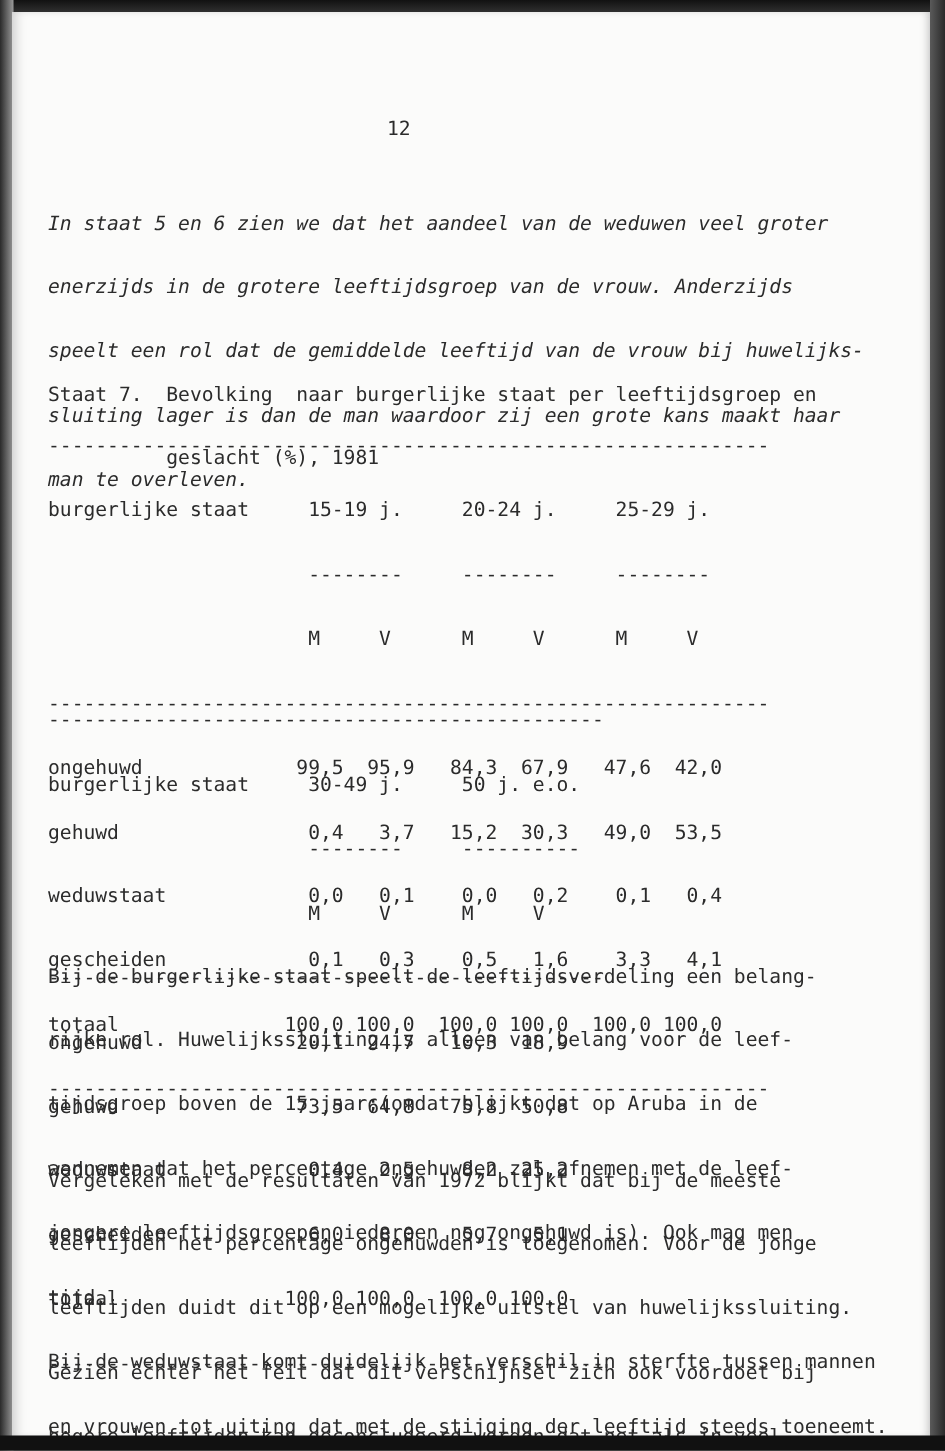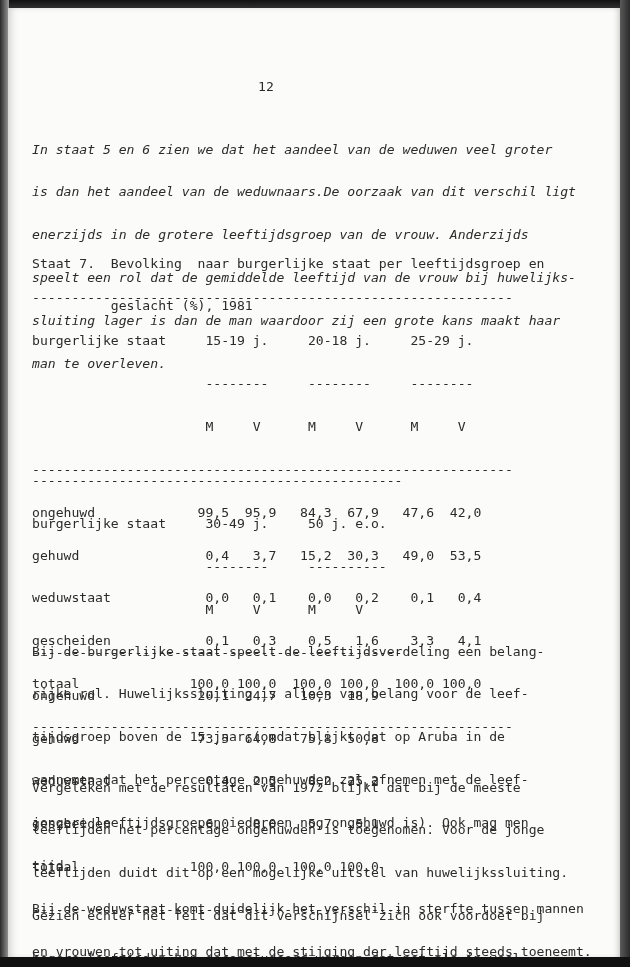--- a/index.html
+++ b/index.html
@@ -84,35 +84,34 @@
 </head>
 <body>
 
 <div class="top-edge"></div>
 <div class="left-edge"></div>
 <div class="page">
   <div class="mono page-number">12</div>
 
   <div class="mono block" id="intro">
     <span class="line">In staat 5 en 6 zien we dat het aandeel van de weduwen veel groter</span>
-    <span class="line">is dan het aandeel van de weduwnaars.De oorzaak van dit verschil ligt</span>
     <span class="line">enerzijds in de grotere leeftijdsgroep van de vrouw. Anderzijds</span>
     <span class="line">speelt een rol dat de gemiddelde leeftijd van de vrouw bij huwelijks-</span>
     <span class="line">sluiting lager is dan de man waardoor zij een grote kans maakt haar</span>
     <span class="line">man te overleven.</span>
   </div>
 
   <div class="mono block" id="caption">
     <span class="line">Staat 7.  Bevolking  naar burgerlijke staat per leeftijdsgroep en</span>
     <span class="line">          geslacht (%), 1981</span>
   </div>
 
   <div class="mono block" id="table1">
     <span class="table-line">-------------------------------------------------------------</span>
-    <span class="table-line">burgerlijke staat     15-19 j.     20-18 j.     25-29 j.</span>
+    <span class="table-line">burgerlijke staat     15-19 j.     20-24 j.     25-29 j.</span>
     <span class="table-line">                      --------     --------     --------</span>
     <span class="table-line">                      M     V      M     V      M     V</span>
     <span class="table-line">-------------------------------------------------------------</span>
     <span class="table-line">ongehuwd             99,5  95,9   84,3  67,9   47,6  42,0</span>
     <span class="table-line">gehuwd                0,4   3,7   15,2  30,3   49,0  53,5</span>
     <span class="table-line">weduwstaat            0,0   0,1    0,0   0,2    0,1   0,4</span>
     <span class="table-line">gescheiden            0,1   0,3    0,5   1,6    3,3   4,1</span>
     <span class="table-line">totaal              100,0 100,0  100,0 100,0  100,0 100,0</span>
     <span class="table-line">-------------------------------------------------------------</span>
   </div>

